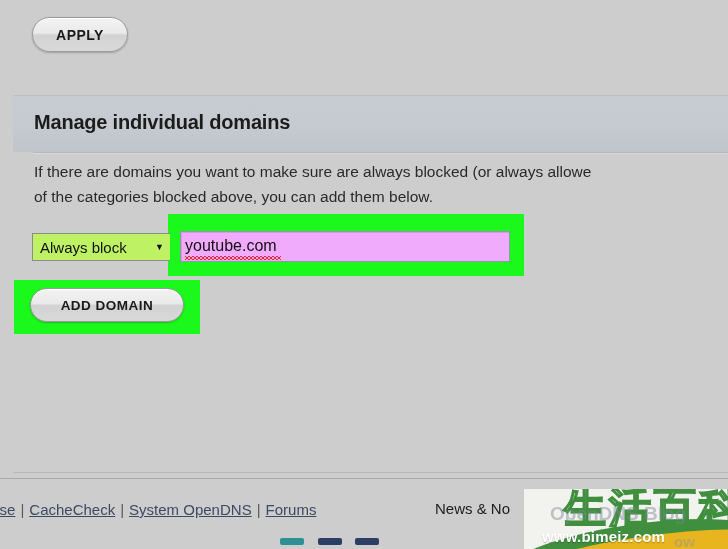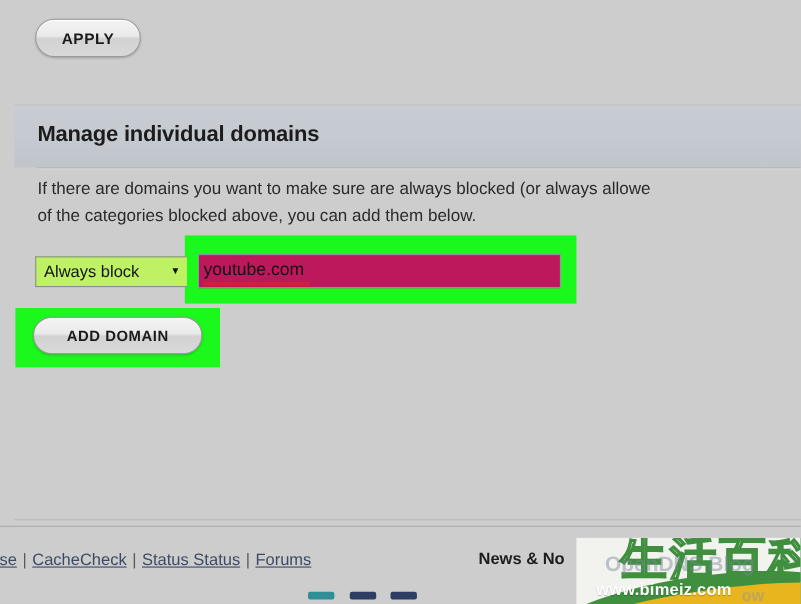--- a/index.html
+++ b/index.html
@@ -147,21 +147,21 @@
     color: #111;
     line-height: 1;
   }
 
   #domain-input-wrap {
     position: absolute;
     left: 180px;
     top: 231px;
     width: 330px;
     height: 31px;
-    background: #be185d;
+    background: #f0abfc;
     border: 1px solid #8c9aa8;
     box-sizing: border-box;
     z-index: 4;
     box-shadow: inset 1px 1px 0 rgba(0,0,0,0.10);
   }
   #domain-input {
     position: absolute;
     left: 4px;
     top: 3px;
     font-size: 16px;
@@ -238,21 +238,21 @@
   #footer-links .sep {
     color: #5a5a5a;
     text-decoration: none;
     padding: 0 5px;
   }
   #news-heading {
     position: absolute;
     left: 435px;
     top: 21px;
     font-size: 15px;
-    font-weight: bold;
+    font-weight: normal;
     color: #1c1c1c;
     white-space: nowrap;
   }
   
   .social-chip {
     position: absolute;
     top: 538px;
     width: 24px;
     height: 7px;
     border-radius: 2px;
@@ -377,21 +377,21 @@
   <span id="domain-input">youtube.com</span>
   <span id="spell-squiggle"></span>
 </div>
 
 <div class="pill-btn" id="add-domain-button">ADD DOMAIN</div>
 
 <div id="footer-rule"></div>
 
 <div id="footer">
   <div id="footer-links">
-    <a>dge Base</a><span class="sep">|</span><a>CacheCheck</a><span class="sep">|</span><a>Status Status</a><span class="sep">|</span><a>Forums</a>
+    <a>dge Base</a><span class="sep">|</span><a>CacheCheck</a><span class="sep">|</span><a>System OpenDNS</a><span class="sep">|</span><a>Forums</a>
   </div>
 
   <div id="news-heading">News &amp; No</div>
 </div>
 
 <div class="social-chip" id="social-chip-1"></div>
 <div class="social-chip" id="social-chip-2"></div>
 <div class="social-chip" id="social-chip-3"></div>
 
 <div id="watermark">

